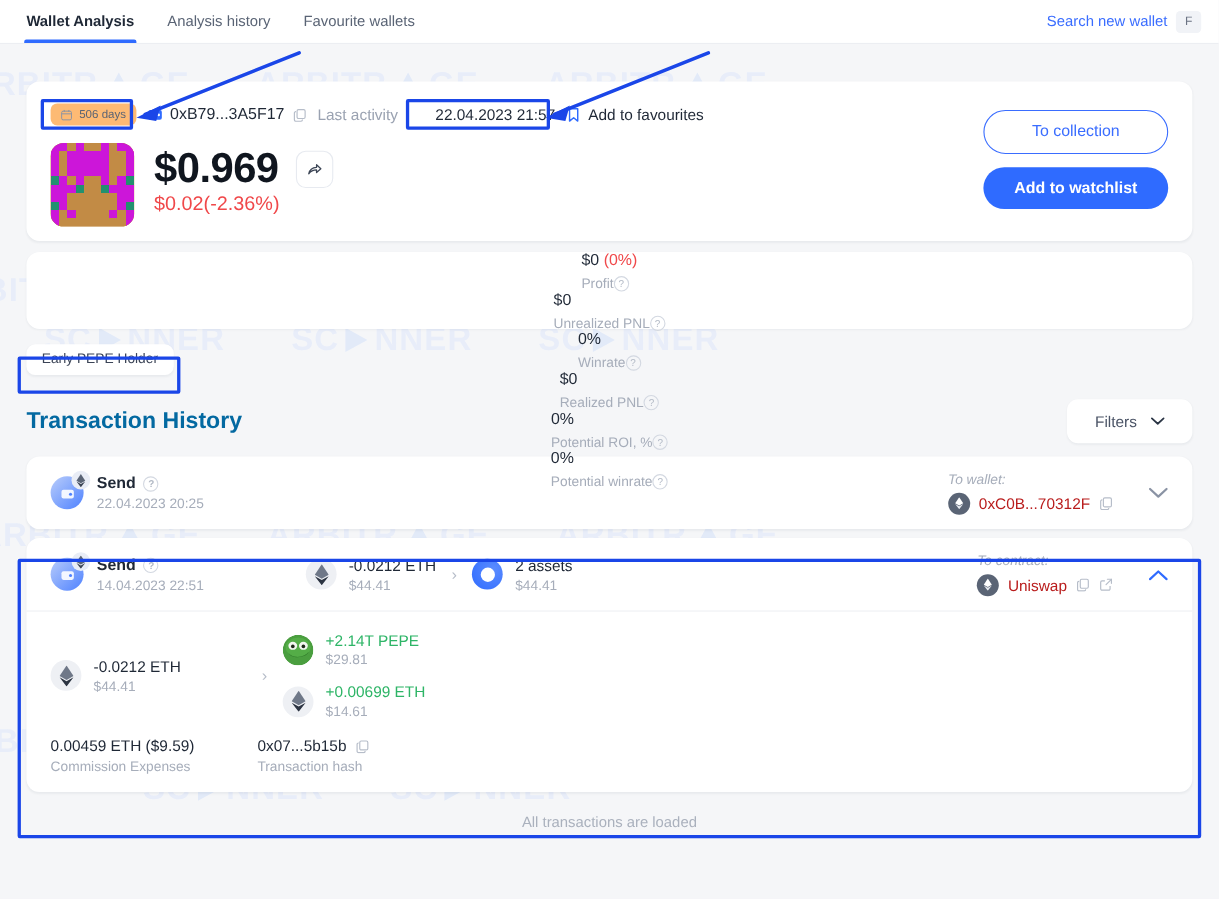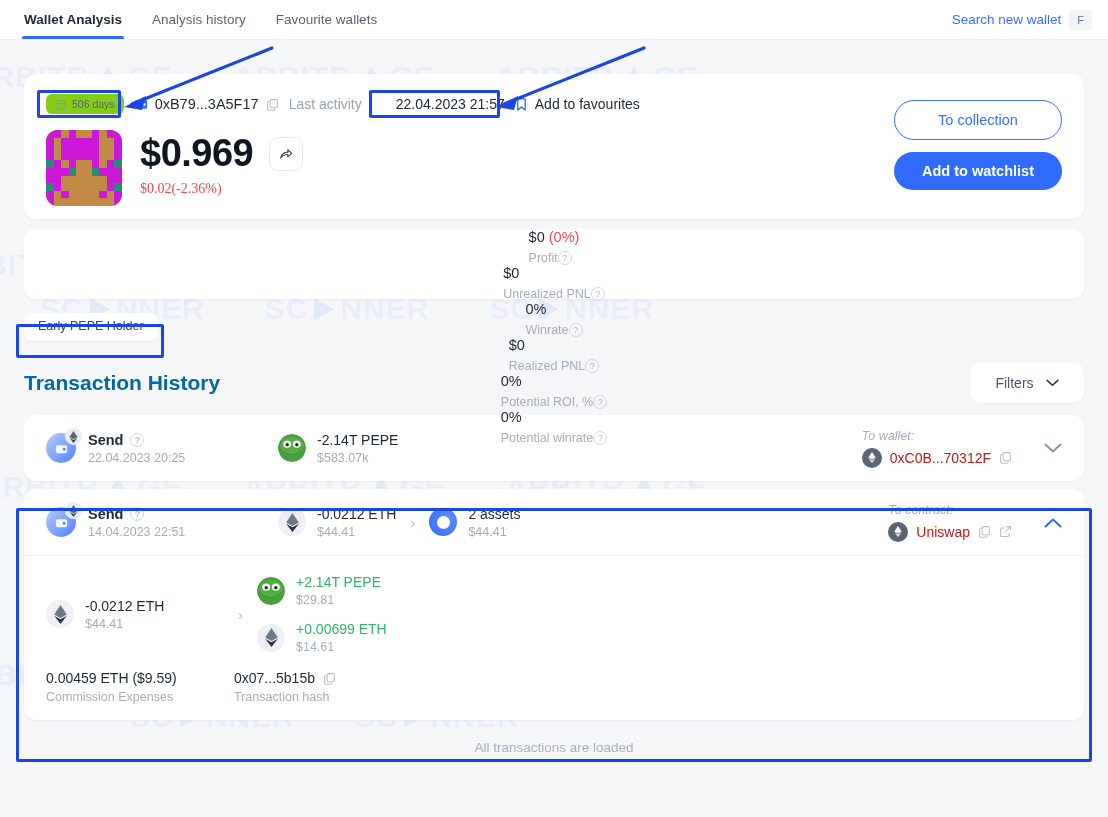--- a/index.html
+++ b/index.html
@@ -88,21 +88,21 @@
   
   #summary-card {
     margin-top: 34px;
     padding: 18px 22px 20px 22px;
     position: relative;
     height: 145px;
   }
   .meta-row { display: flex; align-items: center; gap: 10px; height: 24px; }
   .days-chip {
     display: inline-flex; align-items: center; gap: 6px;
-    background: #84cc16; border-radius: 6px;
+    background: #fdba74; border-radius: 6px;
     padding: 4px 9px; font-size: 10.5px; color: #5b6474;
   }
   .addr { display: inline-flex; align-items: center; gap: 7px; font-size: 14.5px; color: #1f2836; }
   .last-activity { font-size: 14px; color: #9aa2b1; }
   .last-activity-val { font-size: 14px; color: #1f2836; padding-left: 24px; }
   .fav { display: inline-flex; align-items: center; gap: 7px; font-size: 14px; color: #1f2836; cursor: pointer; }
 
   .price-row { display: flex; align-items: flex-start; gap: 18px; margin-top: 14px; }
   .avatar {
     width: 76px; height: 76px; border-radius: 12px;
@@ -111,21 +111,21 @@
   }
   .price-block { padding-top: 2px; }
   .price-line { display: flex; align-items: center; gap: 16px; }
   .price { font-size: 38px; font-weight: 700; color: #10161f; letter-spacing: -.5px; }
   .share-btn {
     width: 34px; height: 34px; border-radius: 9px;
     border: 1px solid #e7eaf0; background: #fff;
     display: flex; align-items: center; justify-content: center;
     cursor: pointer;
   }
-  .delta { margin-top: 6px; font-size: 14px; color: #f0484a; font-family: Liberation Serif, serif; }
+  .delta { margin-top: 0; font-size: 18px; color: #f0484a; }
 
   .cta-col {
     position: absolute; right: 22px; top: 26px;
     display: flex; flex-direction: column; gap: 12px; align-items: stretch;
   }
   .btn {
     font-size: 14.5px; font-weight: 700;
     border-radius: 22px; cursor: pointer;
     padding: 11px 28px; text-align: center; min-width: 155px;
   }
@@ -581,37 +581,20 @@
         </span>
         <span>
           <span class="tx-type">
             <span>Send</span>
             <span class="q">?</span>
           </span>
           <span class="tx-date" style="display:block">22.04.2023 20:25</span>
         </span>
       </div>
 
-      <div class="asset" style="margin-left:32px">
-        <span class="coin">
-          <svg width="28" height="28" viewBox="0 0 32 32">
-            <circle cx="16" cy="16" r="16" fill="#4a9e3f"></circle>
-            <ellipse cx="16" cy="13" rx="13" ry="10" fill="#54ad47"></ellipse>
-            <ellipse cx="10.5" cy="11.5" rx="4.6" ry="4.2" fill="#f2f6ef"></ellipse>
-            <ellipse cx="21.5" cy="11.5" rx="4.6" ry="4.2" fill="#f2f6ef"></ellipse>
-            <circle cx="10.5" cy="12.2" r="1.9" fill="#1d2a18"></circle>
-            <circle cx="21.5" cy="12.2" r="1.9" fill="#1d2a18"></circle>
-            <path d="M6 19c3.6 5.2 15.8 6 21-1.2-1.6 6-17.5 8.4-21 1.2z" fill="#2f7a2a"></path>
-          </svg>
-        </span>
-        <span>
-          <span class="amt" style="display:block">-2.14T PEPE</span>
-          <span class="sub" style="display:block">$583.07k</span>
-        </span>
-      </div>
 
       <div class="to-col">
         <span>
           <span class="to-lbl" style="display:block">To wallet:</span>
           <span class="to-val">
             <span class="eth-circle">
               <svg width="8" height="11" viewBox="0 0 12 18">
                 <path d="M6 0 0 9l6 3.4L12 9z" fill="#fff"></path>
                 <path d="M6 13.6 0 10.2 6 18l6-7.8z" fill="#e6e9ef"></path>
               </svg>

